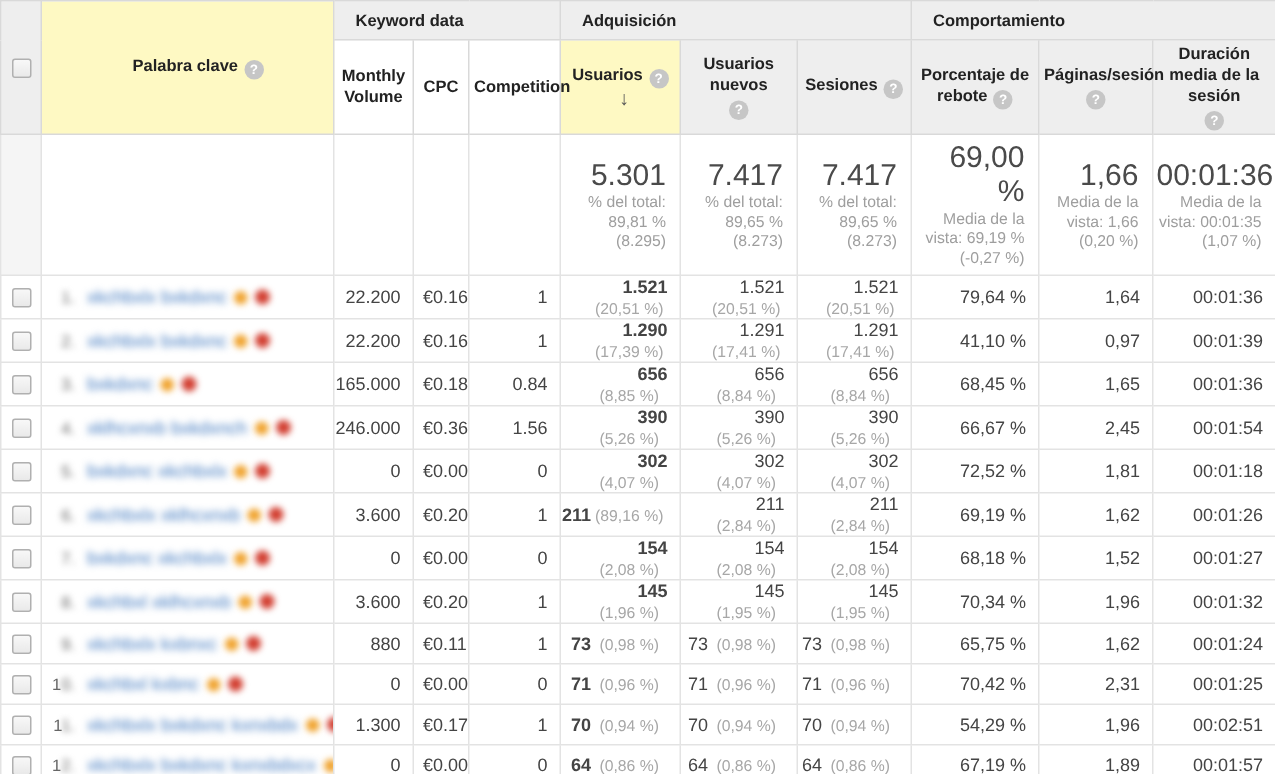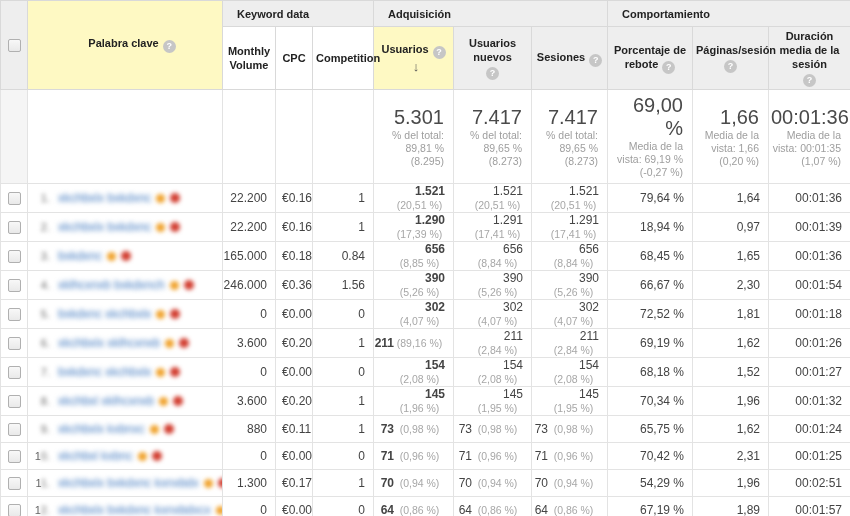--- a/index.html
+++ b/index.html
@@ -144,21 +144,21 @@
       </tr>
       <tr class="data-row">
         <td class="cb-col"><span class="checkbox"></span></td>
         <td class="kw-cell"><span class="rownum"><span></span><span class="blur-sm">2.</span></span><a class="kw-link">xkchbxlx bxkdxnc</a><span class="dot orange"></span><span class="dot red"></span></td>
         <td class="num">22.200</td>
         <td class="cur">€0.16</td>
         <td class="num">1</td>
         <td class="num ucol"><span class="b">1.290</span><span class="pct">(17,39 %)</span></td>
         <td class="num"><span>1.291</span><span class="pct">(17,41 %)</span></td>
         <td class="num"><span>1.291</span><span class="pct">(17,41 %)</span></td>
-        <td class="num">18,94 %</td>
+        <td class="num">41,10 %</td>
         <td class="num">0,97</td>
         <td class="num">00:01:39</td>
       </tr>
       <tr class="data-row">
         <td class="cb-col"><span class="checkbox"></span></td>
         <td class="kw-cell"><span class="rownum"><span></span><span class="blur-sm">3.</span></span><a class="kw-link">bxkdxnc</a><span class="dot orange"></span><span class="dot red"></span></td>
         <td class="num">165.000</td>
         <td class="cur">€0.18</td>
         <td class="num">0.84</td>
         <td class="num ucol"><span class="b">656</span><span class="pct">(8,85 %)</span></td>
@@ -171,21 +171,21 @@
       <tr class="data-row">
         <td class="cb-col"><span class="checkbox"></span></td>
         <td class="kw-cell"><span class="rownum"><span></span><span class="blur-sm">4.</span></span><a class="kw-link">xklhcxnxb bxkdxnch</a><span class="dot orange"></span><span class="dot red"></span></td>
         <td class="num">246.000</td>
         <td class="cur">€0.36</td>
         <td class="num">1.56</td>
         <td class="num ucol"><span class="b">390</span><span class="pct">(5,26 %)</span></td>
         <td class="num"><span>390</span><span class="pct">(5,26 %)</span></td>
         <td class="num"><span>390</span><span class="pct">(5,26 %)</span></td>
         <td class="num">66,67 %</td>
-        <td class="num">2,30</td>
+        <td class="num">2,45</td>
         <td class="num">00:01:54</td>
       </tr>
       <tr class="data-row">
         <td class="cb-col"><span class="checkbox"></span></td>
         <td class="kw-cell"><span class="rownum"><span></span><span class="blur-sm">5.</span></span><a class="kw-link">bxkdxnc xkchbxlx</a><span class="dot orange"></span><span class="dot red"></span></td>
         <td class="num">0</td>
         <td class="cur">€0.00</td>
         <td class="num">0</td>
         <td class="num ucol"><span class="b">302</span><span class="pct">(4,07 %)</span></td>
         <td class="num"><span>302</span><span class="pct">(4,07 %)</span></td>

